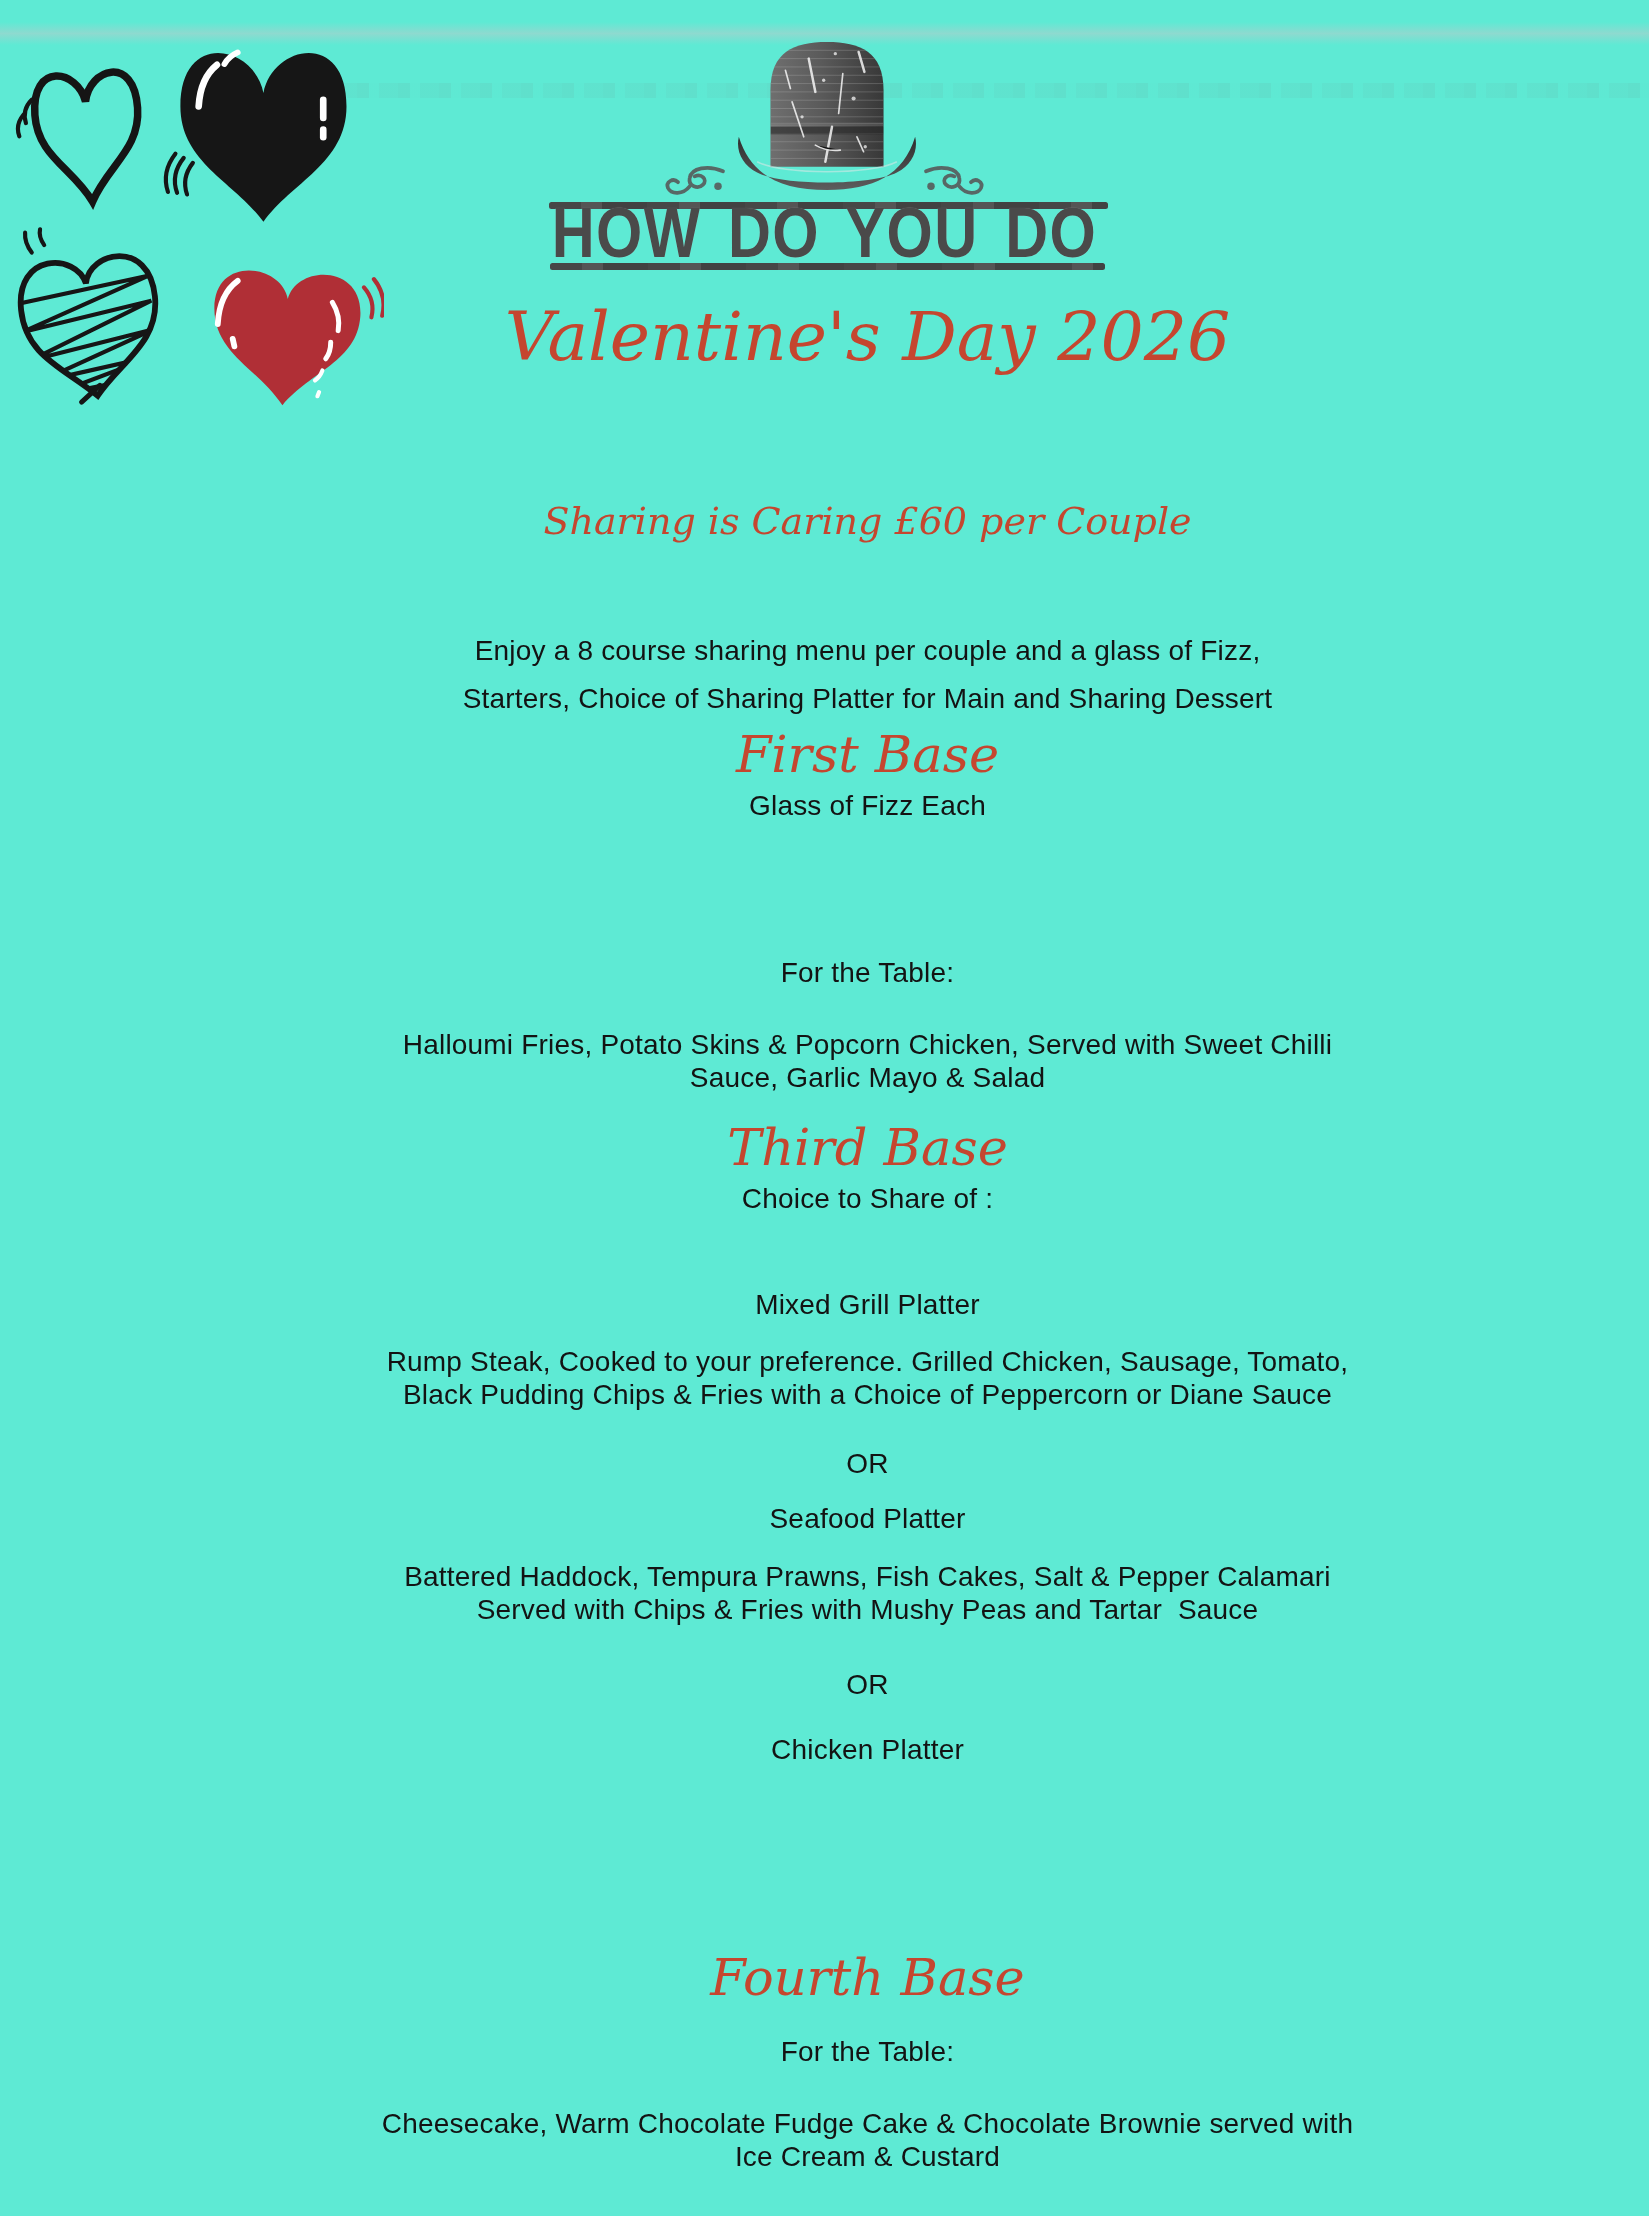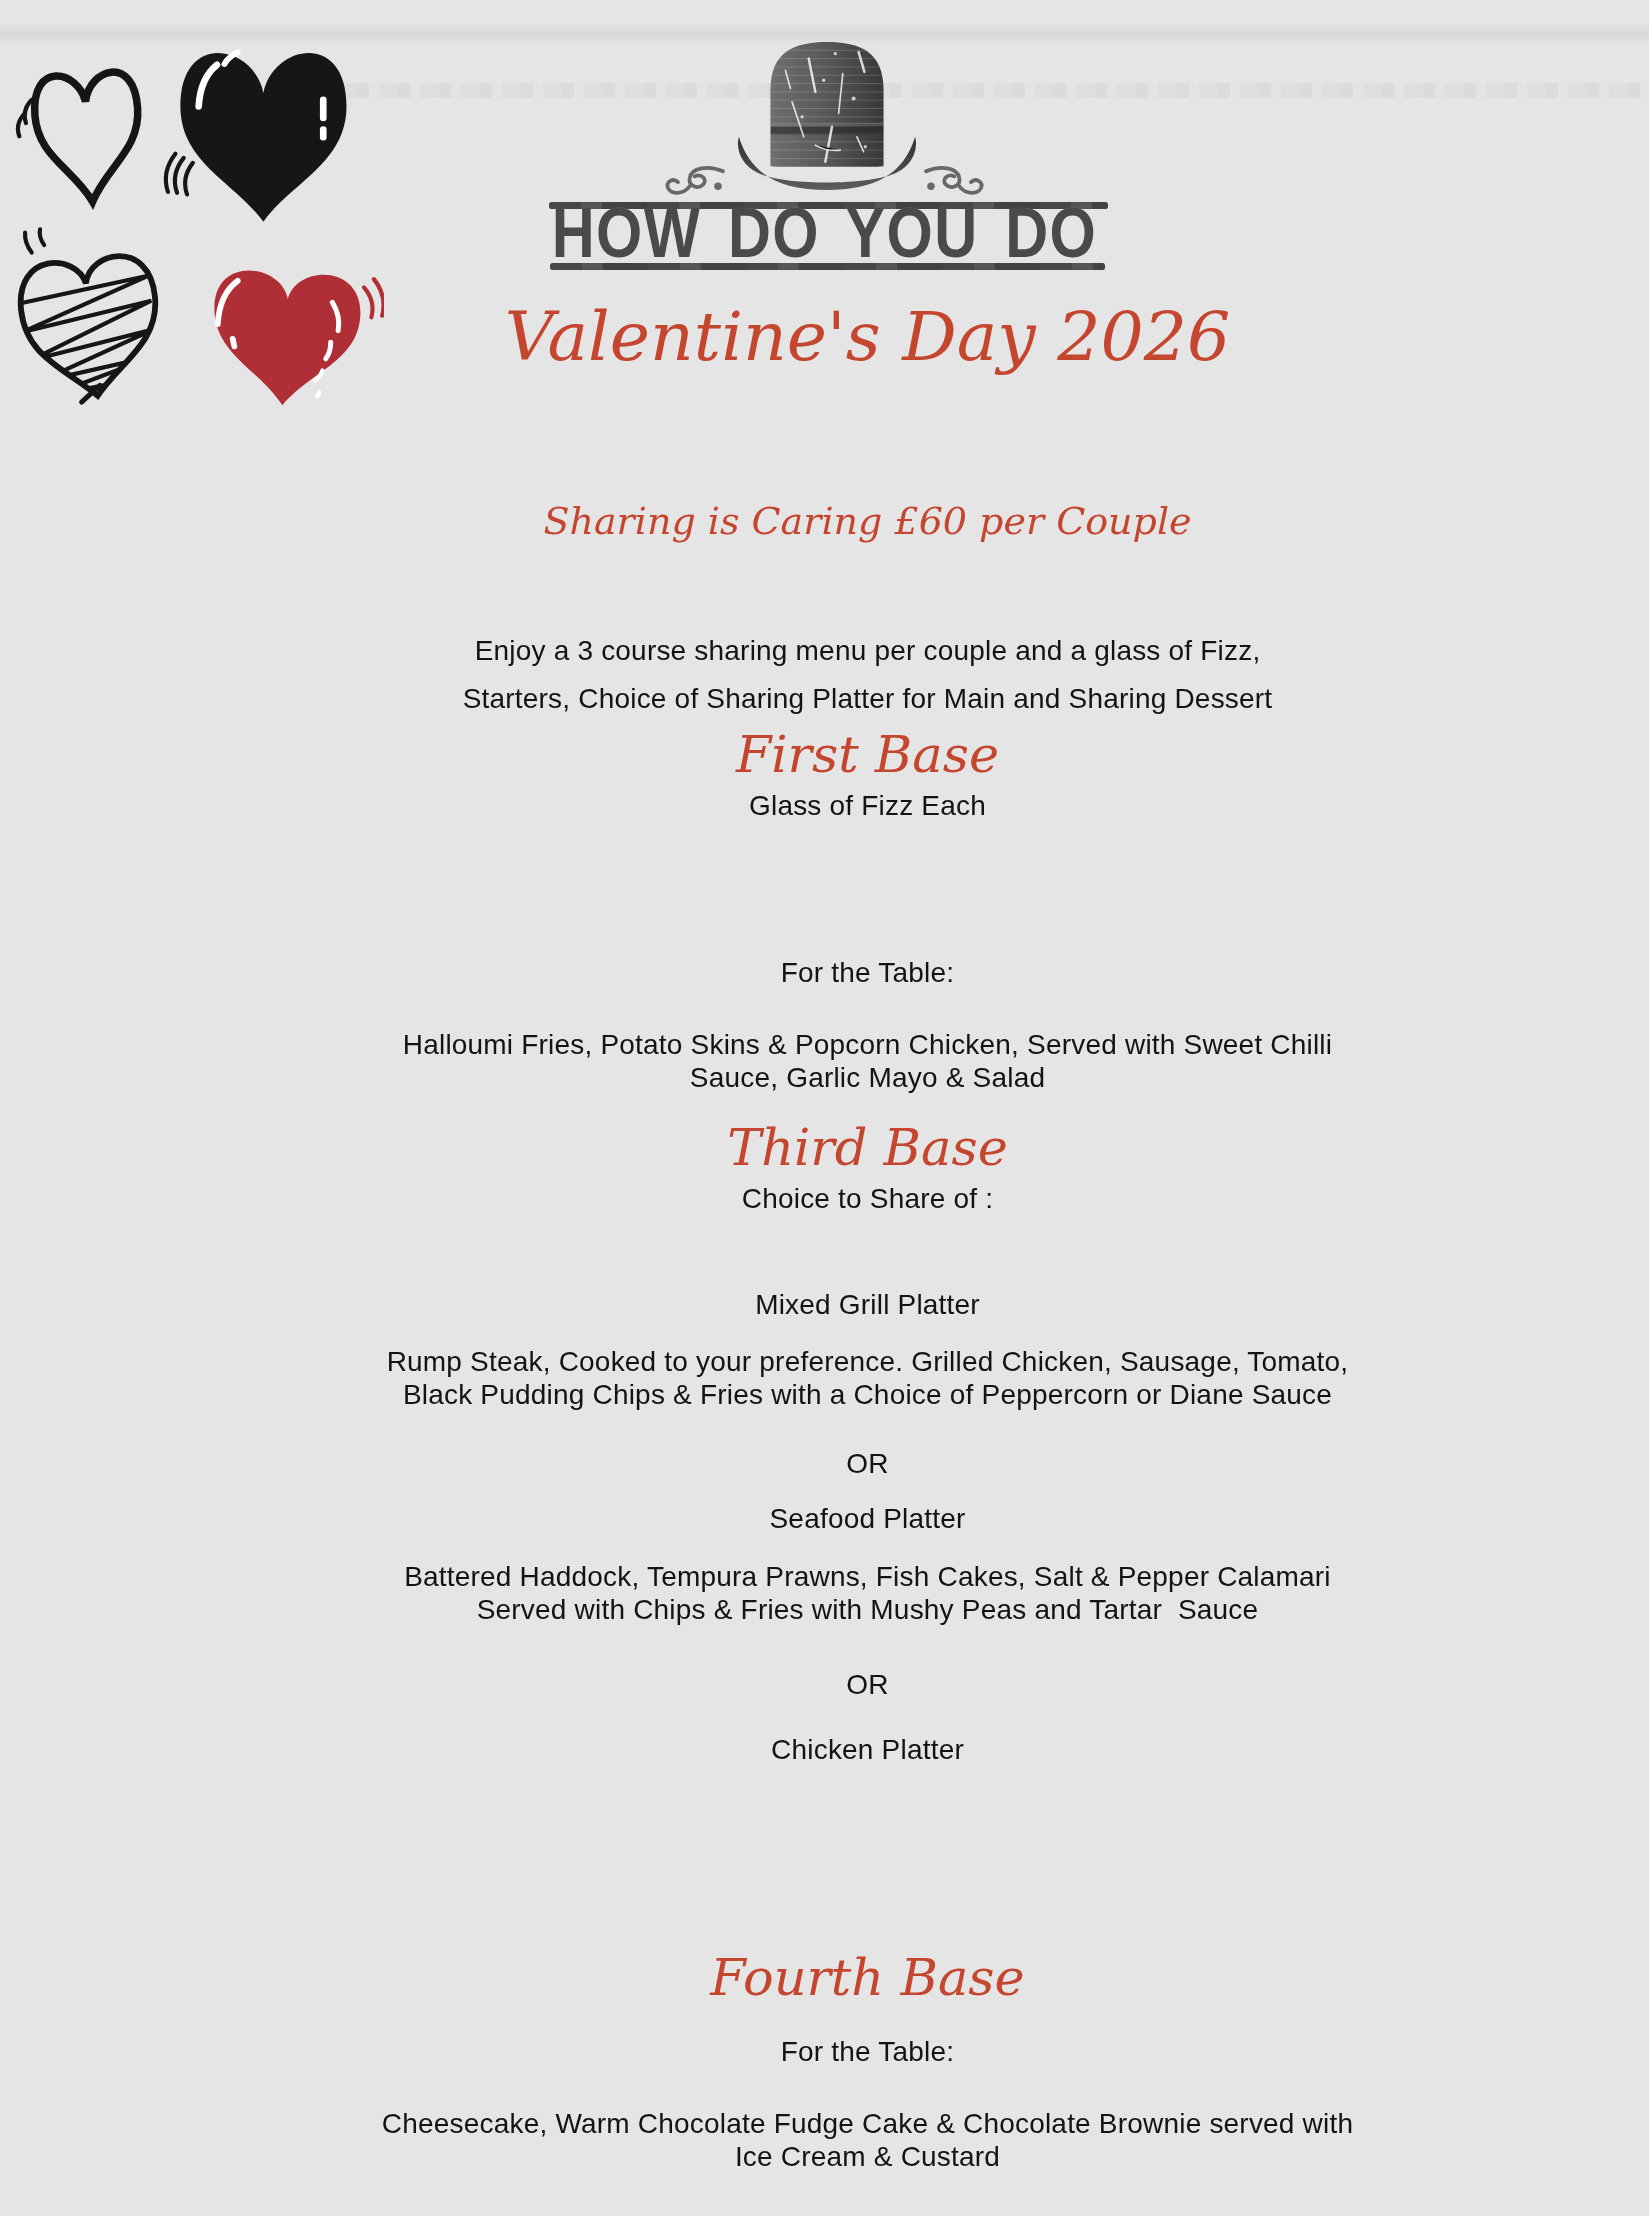--- a/index.html
+++ b/index.html
@@ -5,21 +5,21 @@
   :root{
     --script_red:#c5462f;
     --heart_red:#b02f36;
     --logo_gray:#4a4a4a;
     --text_black:#131313;
   }
   html,body{margin:0;padding:0;background:#ffffff;}
   .page{
     position:relative;
     width:1649px;height:2216px;
-    background:#e5e5e5;
+    background:#5eead4;
     overflow:hidden;
     font-family:"Liberation Sans",sans-serif;
   }
   
   .band-top{
     position:absolute;left:0;top:21.6px;width:100%;height:23px;
     background:linear-gradient(180deg,rgba(205,203,206,0),rgba(200,198,202,.45) 50%,rgba(205,203,206,0));
   }
   .band-tex{
     position:absolute;left:316px;top:83px;width:1333px;height:15px;
@@ -186,21 +186,21 @@
     <circle cx="66" cy="28" r="4.5" fill="#575757" opacity=".88"></circle>
   </svg>
 
   <div class="rule top"></div>
   <div class="brand">HOW DO YOU DO</div>
   <div class="rule bottom"></div>
 
   <div class="t script title" style="top:262px">Valentine's Day 2026</div>
   <div class="t script subtitle" style="top:462px">Sharing is Caring £60 per Couple</div>
 
-  <div class="t body" style="top:598px">Enjoy a 3 course sharing menu per couple and a glass of Fizz,</div>
+  <div class="t body" style="top:598px">Enjoy a 8 course sharing menu per couple and a glass of Fizz,</div>
   <div class="t body" style="top:646px">Starters, Choice of Sharing Platter for Main and Sharing Dessert</div>
 
   <div class="t script h-section" style="top:697px">First Base</div>
   <div class="t body" style="top:753px">Glass of Fizz Each</div>
 
   <div class="t body" style="top:920px">For the Table:</div>
   <div class="t body" style="top:992px">Halloumi Fries, Potato Skins &amp; Popcorn Chicken, Served with Sweet Chilli
 Sauce, Garlic Mayo &amp; Salad</div>
 
   <div class="t script h-section" style="top:1090px">Third Base</div>

